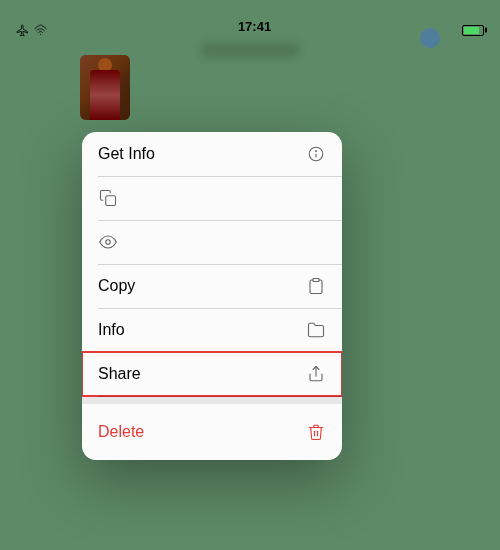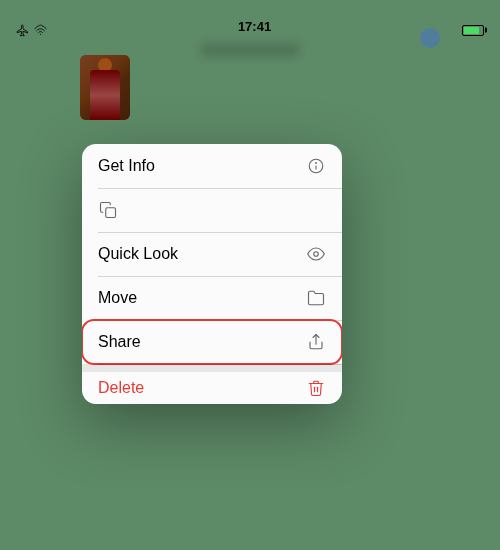--- a/index.html
+++ b/index.html
@@ -152,21 +152,21 @@
       top: 0;
       left: 0;
       right: 0;
       bottom: 0;
       background: rgba(0, 0, 0, 0.25);
     }
 
     
     .context-menu {
       position: absolute;
-      top: 144px;
+      top: 132px;
       left: 82px;
       width: 260px;
       background: rgba(255, 255, 255, 0.97);
       border-radius: 14px;
       overflow: hidden;
       box-shadow: 0 20px 60px rgba(0,0,0,0.35);
     }
 
     .menu-item {
       display: flex;
@@ -202,21 +202,21 @@
       justify-content: center;
       color: #666;
     }
 
     .menu-divider {
       height: 8px;
       background: rgba(0,0,0,0.08);
     }
 
     .menu-item-delete {
-      height: 32px;
+      height: 56px;
     }
 
     .menu-item-delete .menu-item-label {
       color: #e53935;
     }
 
     .menu-item-delete .menu-item-icon {
       color: #e53935;
     }
 
@@ -300,41 +300,49 @@
   <div class="menu-item">
     <span class="menu-item-icon">
       <svg viewBox="0 0 24 24">
           <rect x="9" y="9" width="13" height="13" rx="2"></rect>
           <path d="M5 15H4a2 2 0 0 1-2-2V4a2 2 0 0 1 2-2h9a2 2 0 0 1 2 2v1"></path>
         </svg>
     </span>
   </div>
 
   <div class="menu-item">
-    <span class="menu-item-label">Quick Look</span>
     <span class="menu-item-icon">
       <svg viewBox="0 0 24 24">
           <path d="M1 12S5 4 12 4s11 8 11 8-4 8-11 8S1 12 1 12z"></path>
           <circle cx="12" cy="12" r="3"></circle>
         </svg>
     </span>
   </div>
 
 
-
-  <div class="menu-item">
-    <span class="menu-item-label">Move</span>
+  <div class="menu-item">
+    <span class="menu-item-label">Copy</span>
+    <span class="menu-item-icon">
+      <svg viewBox="0 0 24 24">
+          <path d="M16 4h2a2 2 0 0 1 2 2v14a2 2 0 0 1-2 2H6a2 2 0 0 1-2-2V6a2 2 0 0 1 2-2h2"></path>
+          <rect x="8" y="2" width="8" height="4" rx="1"></rect>
+        </svg>
+    </span>
+  </div>
+
+  <div class="menu-item">
+    <span class="menu-item-label">Info</span>
     <span class="menu-item-icon">
       <svg viewBox="0 0 24 24">
           <path d="M22 19a2 2 0 0 1-2 2H4a2 2 0 0 1-2-2V5a2 2 0 0 1 2-2h5l2 3h9a2 2 0 0 1 2 2z"></path>
         </svg>
     </span>
   </div>
 
-  <div class="menu-item" style="outline: 2.5px solid #e53935; outline-offset: -1px; position:relative; z-index:1;border-radius:12px;">
+  <div class="menu-item" style="outline: 2.5px solid #e53935; outline-offset: -1px; position:relative; z-index:1;">
     <span class="menu-item-label">Share</span>
     <span class="menu-item-icon">
       <svg viewBox="0 0 24 24">
           <path d="M4 12v7a2 2 0 0 0 2 2h12a2 2 0 0 0 2-2v-7"></path>
           <polyline points="16 6 12 2 8 6"></polyline>
           <line x1="12" y1="2" x2="12" y2="15"></line>
         </svg>
     </span>
   </div>
 

